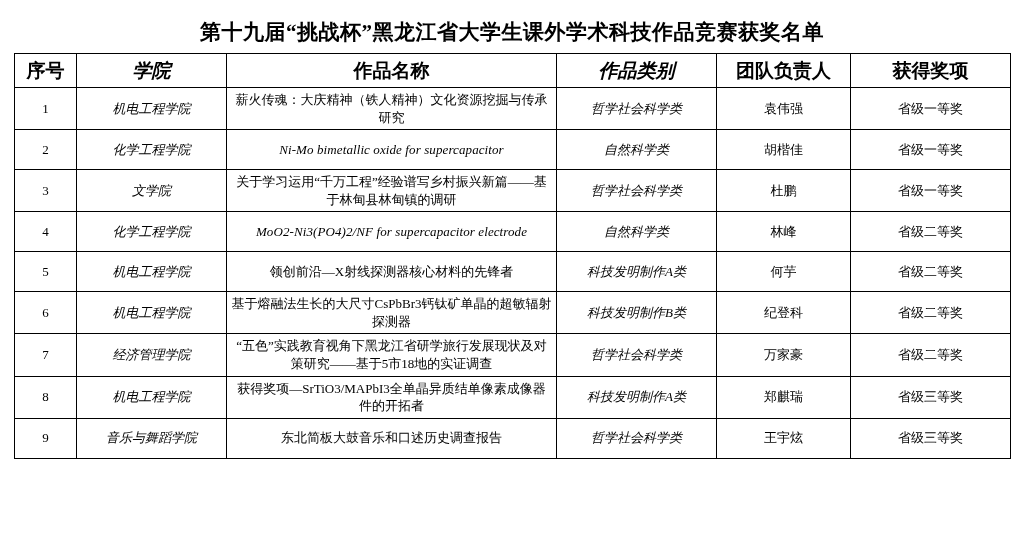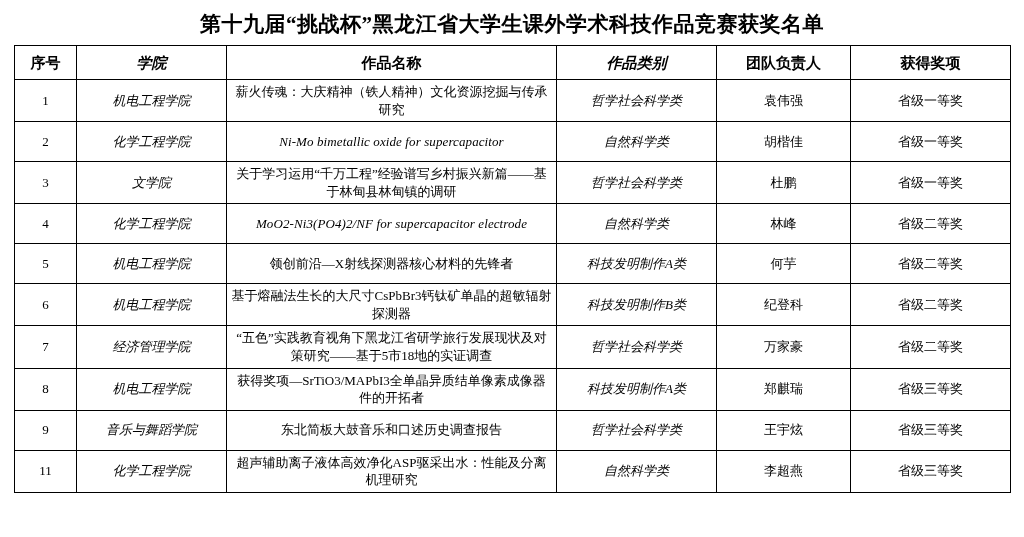--- a/index.html
+++ b/index.html
@@ -12,21 +12,21 @@
     height: 537px;
     font-family: "Liberation Serif", "DejaVu Serif", serif;
     color: #000000;
     overflow: hidden;
   }
   .page {
     width: 1024px;
     height: 537px;
     position: relative;
     box-sizing: border-box;
-    padding: 4px 14px;
+    padding: 12px 14px;
   }
   .doc-title {
     text-align: center;
     font-size: 21px;
     font-weight: bold;
     letter-spacing: 0.5px;
     padding-top: 8px;
     padding-bottom: 8px;
     line-height: 1.2;
     font-family: "Liberation Serif", "DejaVu Serif", serif;
@@ -43,21 +43,21 @@
     vertical-align: middle;
     font-size: 13px;
     line-height: 1.35;
     padding: 3px 4px;
     box-sizing: border-box;
     word-wrap: break-word;
     font-family: "Liberation Serif", "DejaVu Serif", serif;
   }
   table.award-table thead th {
     font-weight: bold;
-    font-size: 15px;
+    font-size: 19px;
     height: 34px;
   }
   table.award-table tbody td {
     height: 40px;
   }
   .col-no    { width: 62px; }
   .col-col   { width: 150px; font-style: italic; }
   .col-work  { width: 330px; }
   .col-type  { width: 160px; font-style: italic; }
   .col-lead  { width: 134px; }
@@ -157,24 +157,16 @@
         <td class="col-award">省级三等奖</td>
       </tr>
       <tr>
         <td class="col-no">9</td>
         <td class="col-col">音乐与舞蹈学院</td>
         <td class="col-work cell-work">东北简板大鼓音乐和口述历史调查报告</td>
         <td class="col-type">哲学社会科学类</td>
         <td class="col-lead">王宇炫</td>
         <td class="col-award">省级三等奖</td>
       </tr>
-      <tr>
-        <td class="col-no">11</td>
-        <td class="col-col">化学工程学院</td>
-        <td class="col-work cell-work">超声辅助离子液体高效净化ASP驱采出水：性能及分离机理研究</td>
-        <td class="col-type">自然科学类</td>
-        <td class="col-lead">李超燕</td>
-        <td class="col-award">省级三等奖</td>
-      </tr>
     </tbody>
   </table>
 
 </div>
 
 </body></html>

